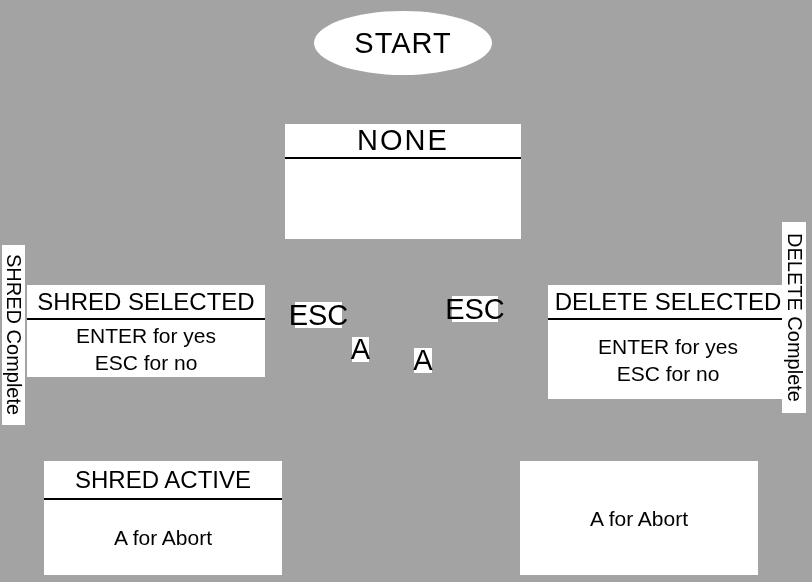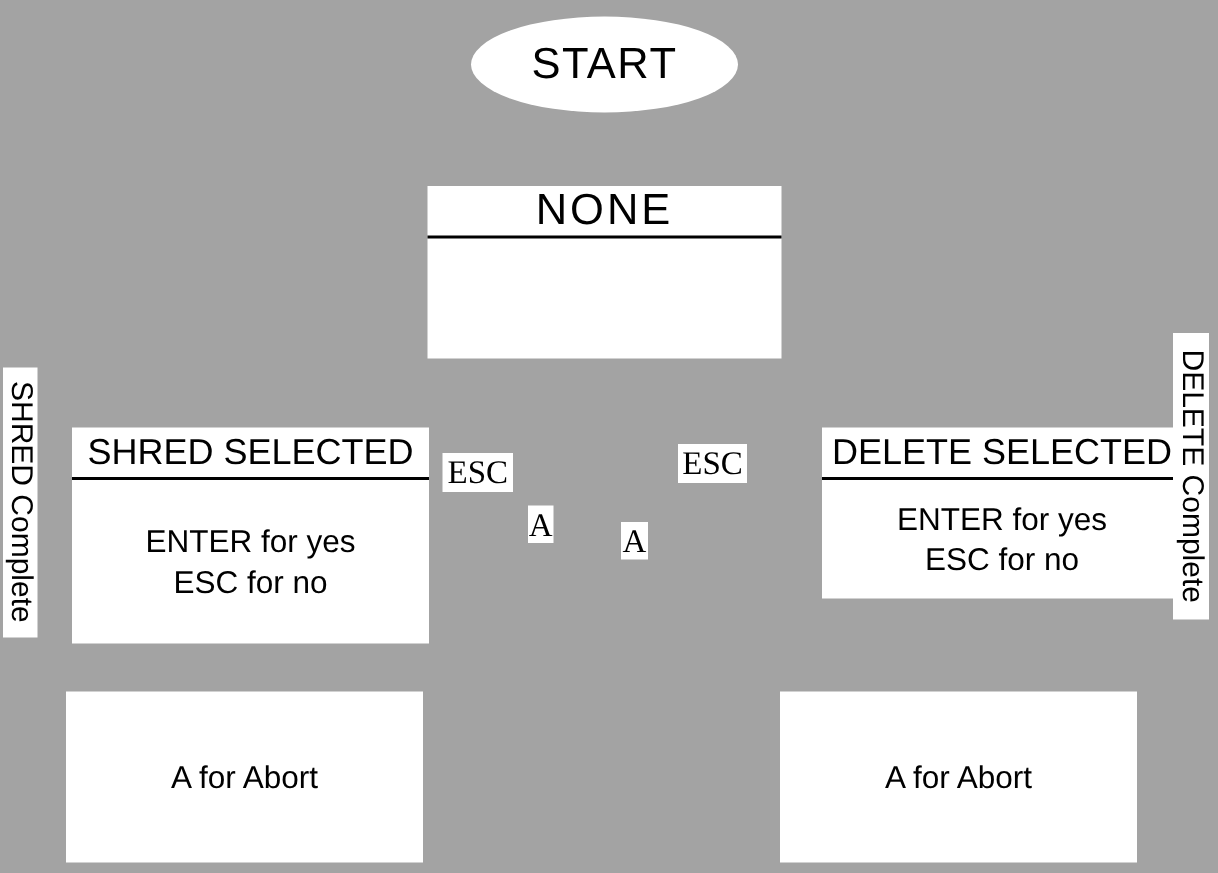--- a/index.html
+++ b/index.html
@@ -36,33 +36,32 @@
   .state-body {
     flex: 1;
     display: flex;
     flex-direction: column;
     align-items: center; justify-content: center;
     font-size: 21px;
     line-height: 27px;
   }
   .st-none   { left: 285px; top: 124px; width: 236px; height: 115px; }
   .st-none .state-title { height: 33px; font-size: 29px; letter-spacing: 2px; }
-  .st-shred-sel  { left: 48px;  top: 285px; width: 238px; height: 144px; }
+  .st-shred-sel  { left: 27px;  top: 285px; width: 238px; height: 92px; }
   .st-delete-sel { left: 548px; top: 285px; width: 240px; height: 114px; }
   .st-shred-act  { left: 44px;  top: 461px; width: 238px; height: 114px; }
   .st-delete-act { left: 520px; top: 461px; width: 238px; height: 114px; }
   .st-shred-sel .state-title, .st-delete-sel .state-title { height: 33px; font-size: 24px; }
   .st-shred-act .state-title, .st-delete-act .state-title { height: 37px; font-size: 24px; }
   .edge-label {
     position: absolute;
     background: #fff;
     display: flex; align-items: center; justify-content: center;
-    font-size: 22px;
+    font-size: 29px;
     white-space: nowrap;
-    font-family: Liberation Serif, serif;
   }
   .lbl-esc-left  { left: 295px; top: 302px; width: 47px; height: 26px; }
   .lbl-esc-right { left: 452px; top: 296px; width: 46px; height: 26px; }
   .lbl-a-left    { left: 352px; top: 337px; width: 17px; height: 25px; }
   .lbl-a-right   { left: 414px; top: 348px; width: 18px; height: 25px; }
   .vlabel {
     position: absolute;
     background: #fff;
     writing-mode: vertical-rl;
     display: flex; align-items: center; justify-content: center;
@@ -95,20 +94,21 @@
 
   <div class="state st-delete-sel">
     <div class="state-title">DELETE SELECTED</div>
     <div class="state-body">
       <span>ENTER for yes</span>
       <span>ESC for no</span>
     </div>
   </div>
 
   <div class="state st-shred-act">
+    <div class="state-title">SHRED ACTIVE</div>
     <div class="state-body">
       <span>A for Abort</span>
     </div>
   </div>
 
   <div class="state st-delete-act">
     <div class="state-body">
       <span>A for Abort</span>
     </div>
   </div>

